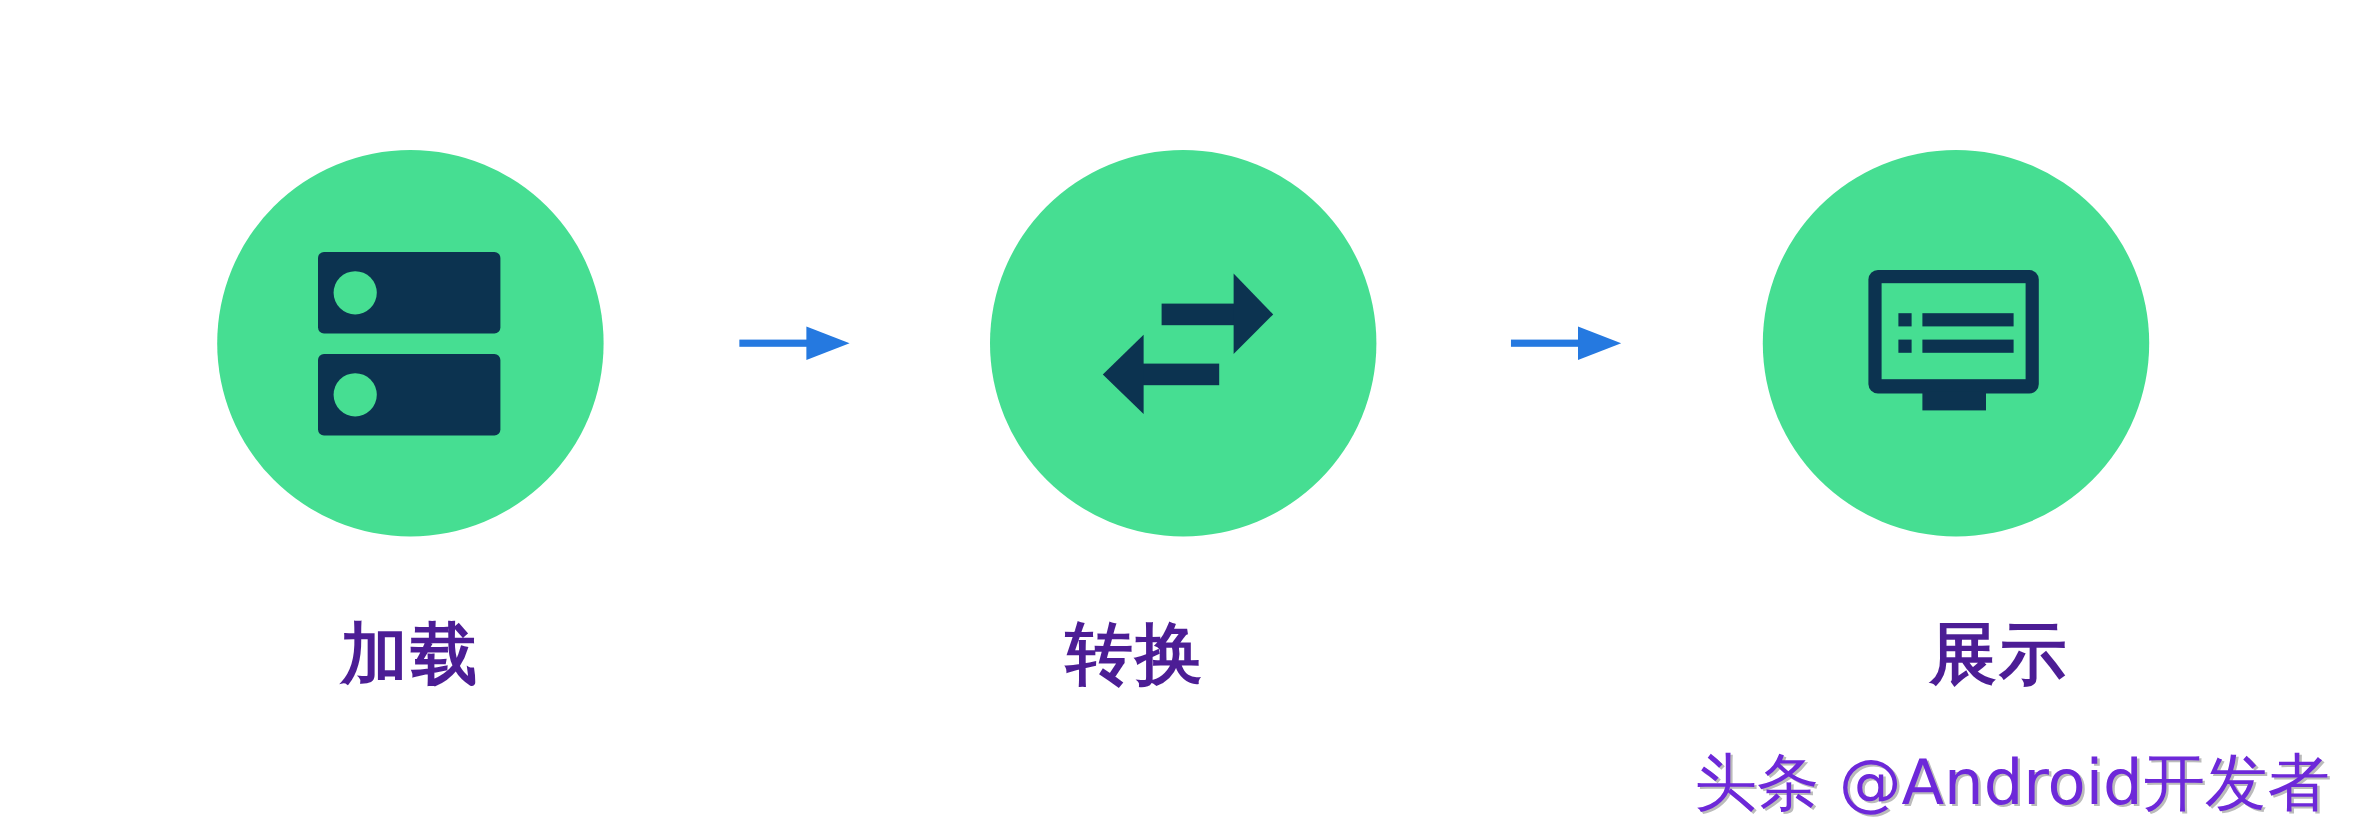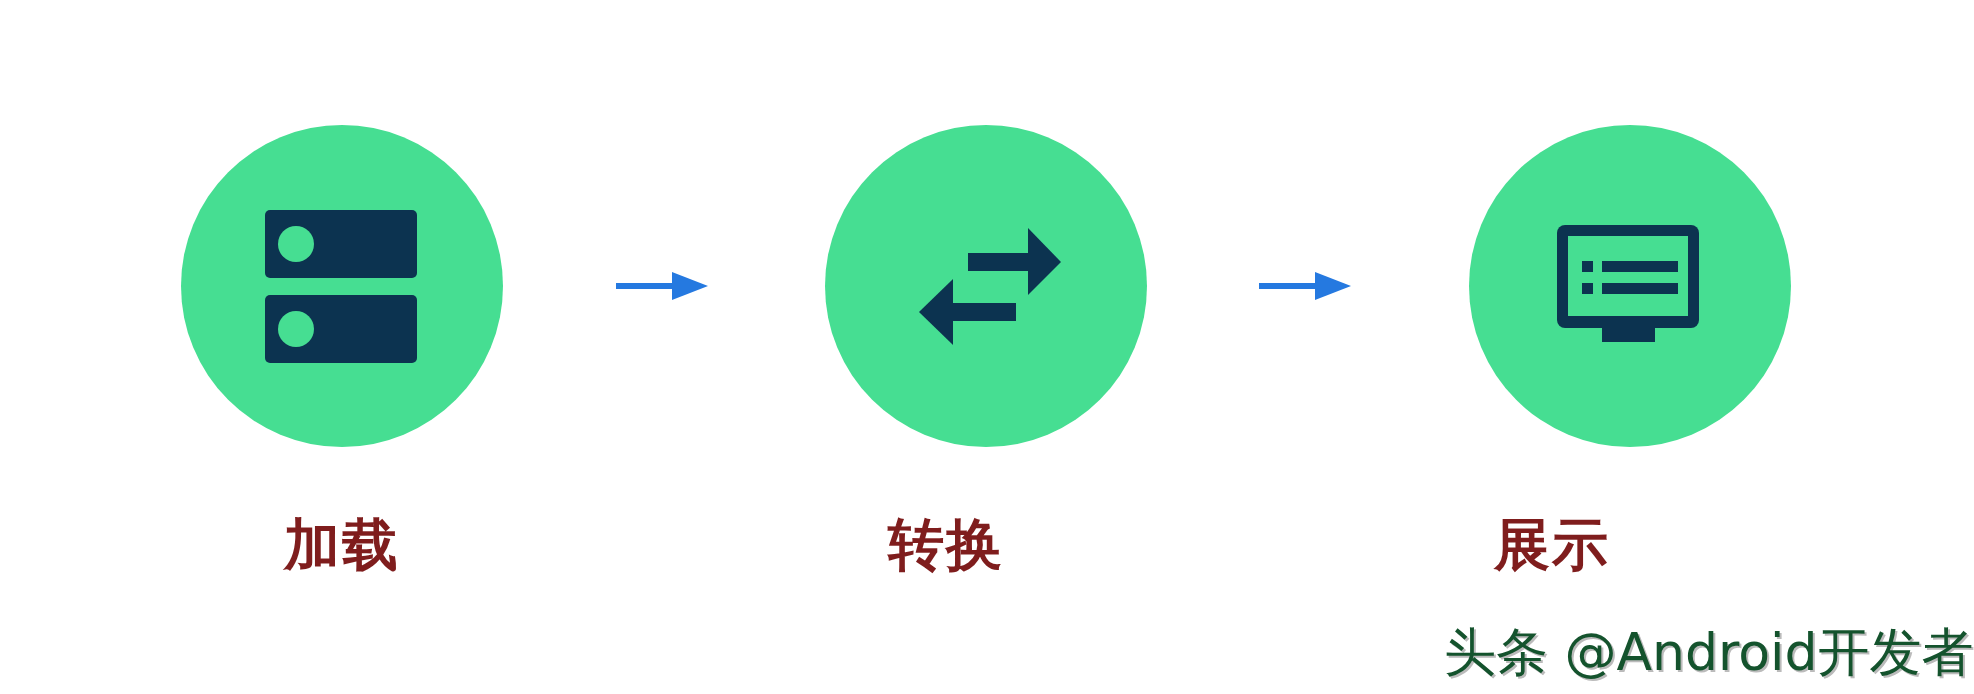--- a/index.html
+++ b/index.html
@@ -1,22 +1,22 @@
 <!DOCTYPE html>
 <html><head>
 <meta charset="utf-8">
 <style>
   html, body { margin:0; padding:0; }
   body { width:1974px; height:694px; background:#ffffff; position:relative; overflow:hidden; font-family:"DejaVu Sans", sans-serif; }
   .step { position:absolute; top:125px; width:322px; }
   .circle { width:322px; height:322px; border-radius:50%; background:#46DE92; position:relative; }
   .circle svg { position:absolute; left:0; top:0; }
-  .label { position:absolute; top:508px; width:322px; text-align:center; font-size:56px; font-weight:bold; color:#7f1d1d; letter-spacing:2px; }
+  .label { position:absolute; top:508px; width:322px; text-align:center; font-size:56px; font-weight:bold; color:#4c1d95; letter-spacing:2px; }
   .arrow { position:absolute; top:270px; }
-  .watermark { position:absolute; left:1444px; top:618px; font-size:52px; color:#14532d; white-space:nowrap; text-shadow:2px 2px 0 #bbb; }
+  .watermark { position:absolute; left:1412px; top:618px; font-size:52px; color:#6d28d9; white-space:nowrap; text-shadow:2px 2px 0 #bbb; }
 </style>
 </head>
 <body>
 
 <div>
 
   <div class="step" style="left:181px;">
     <div class="circle">
       <svg width="322" height="322" viewBox="0 0 322 322">
         <rect x="84" y="85" width="152" height="68" rx="5" fill="#0C3350"></rect>
@@ -56,16 +56,16 @@
         <rect x="88" y="100" width="142" height="103" rx="8" fill="#0C3350"></rect>
         <rect x="99" y="111" width="120" height="80" fill="#46DE92"></rect>
         <rect x="133" y="201" width="53" height="16" fill="#0C3350"></rect>
         <rect x="113" y="136" width="11" height="11" fill="#0C3350"></rect>
         <rect x="133" y="136" width="76" height="11" fill="#0C3350"></rect>
         <rect x="113" y="158" width="11" height="11" fill="#0C3350"></rect>
         <rect x="133" y="158" width="76" height="11" fill="#0C3350"></rect>
       </svg>
     </div>
   </div>
-  <div class="label" style="left:1391px;">展示</div>
+  <div class="label" style="left:1505px;">展示</div>
 
   <div class="watermark">头条 @Android开发者</div>
 </div>
 
 </body></html>

